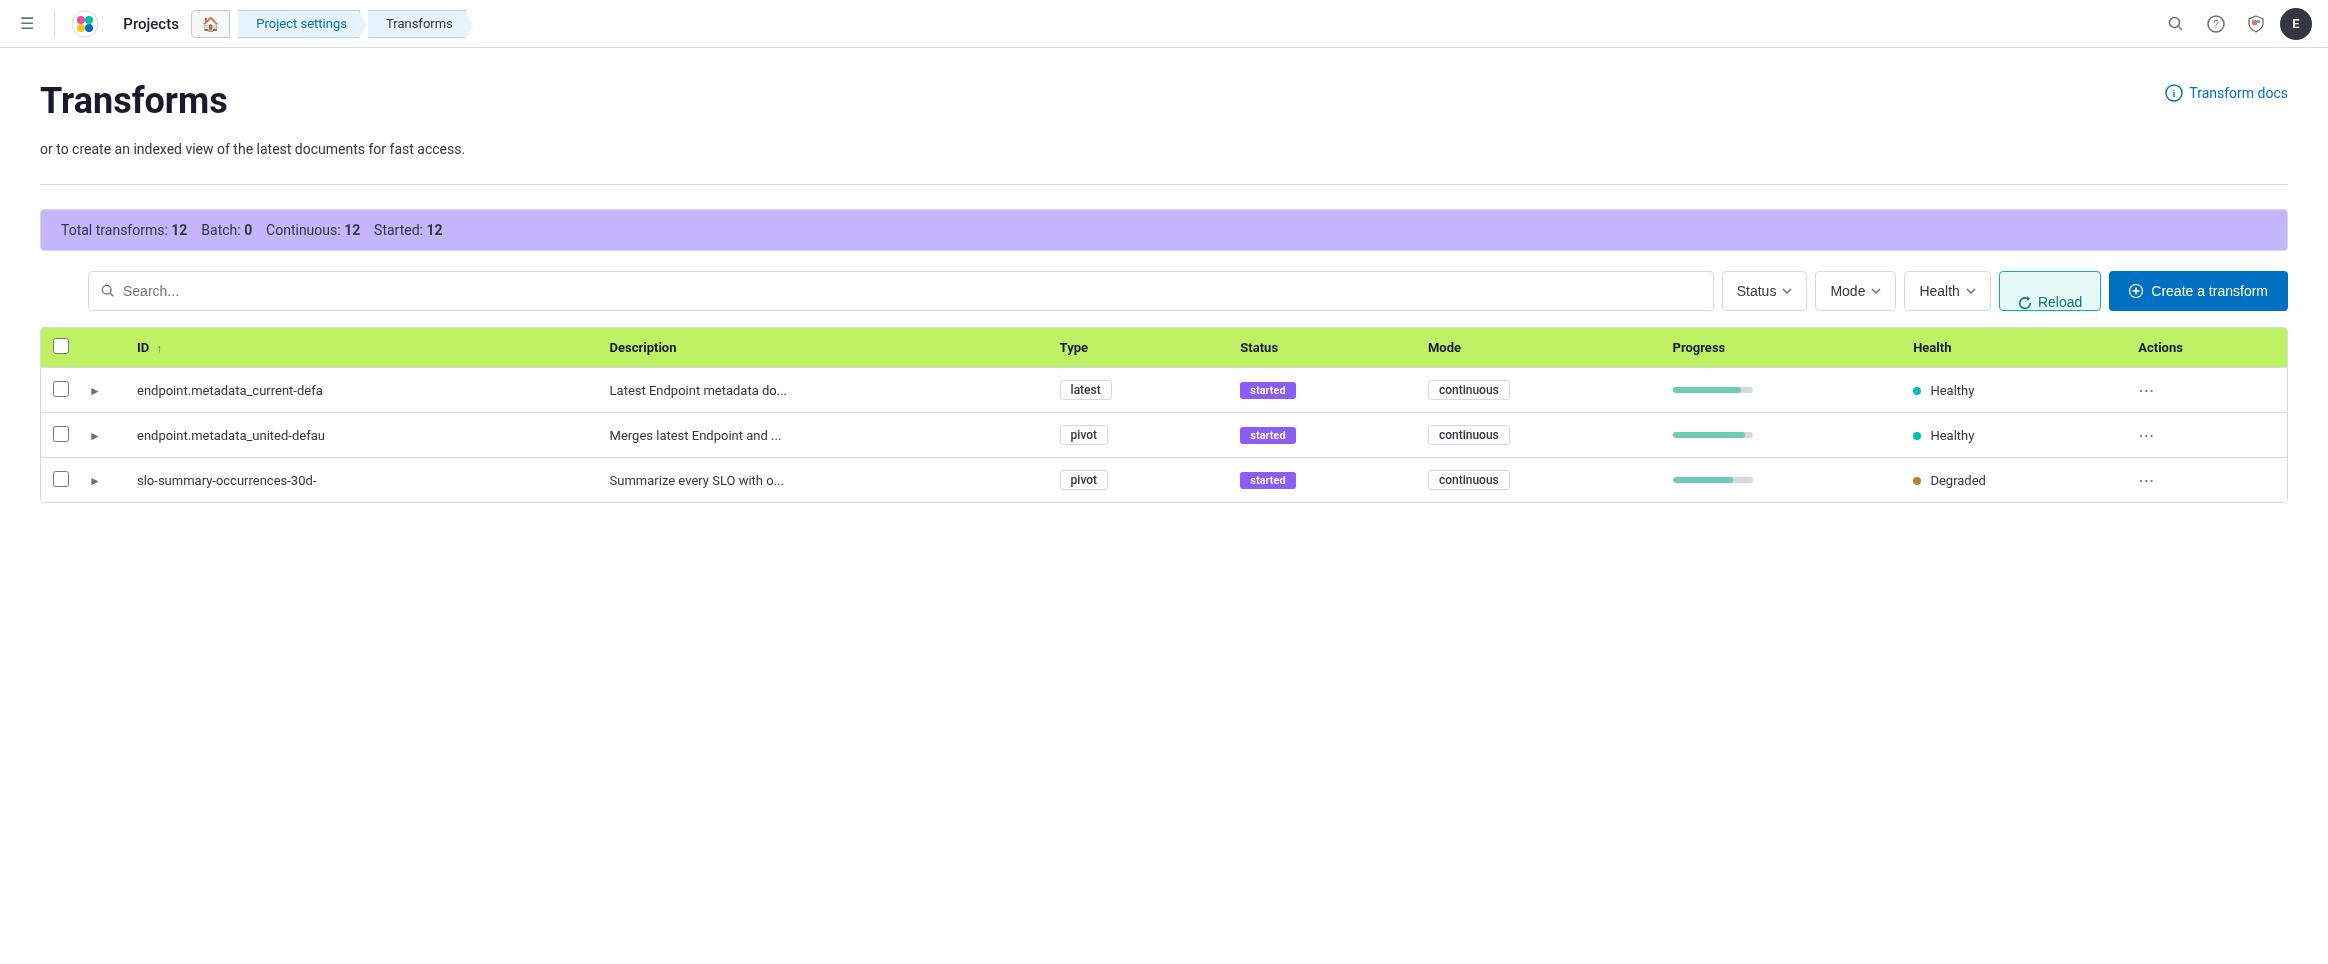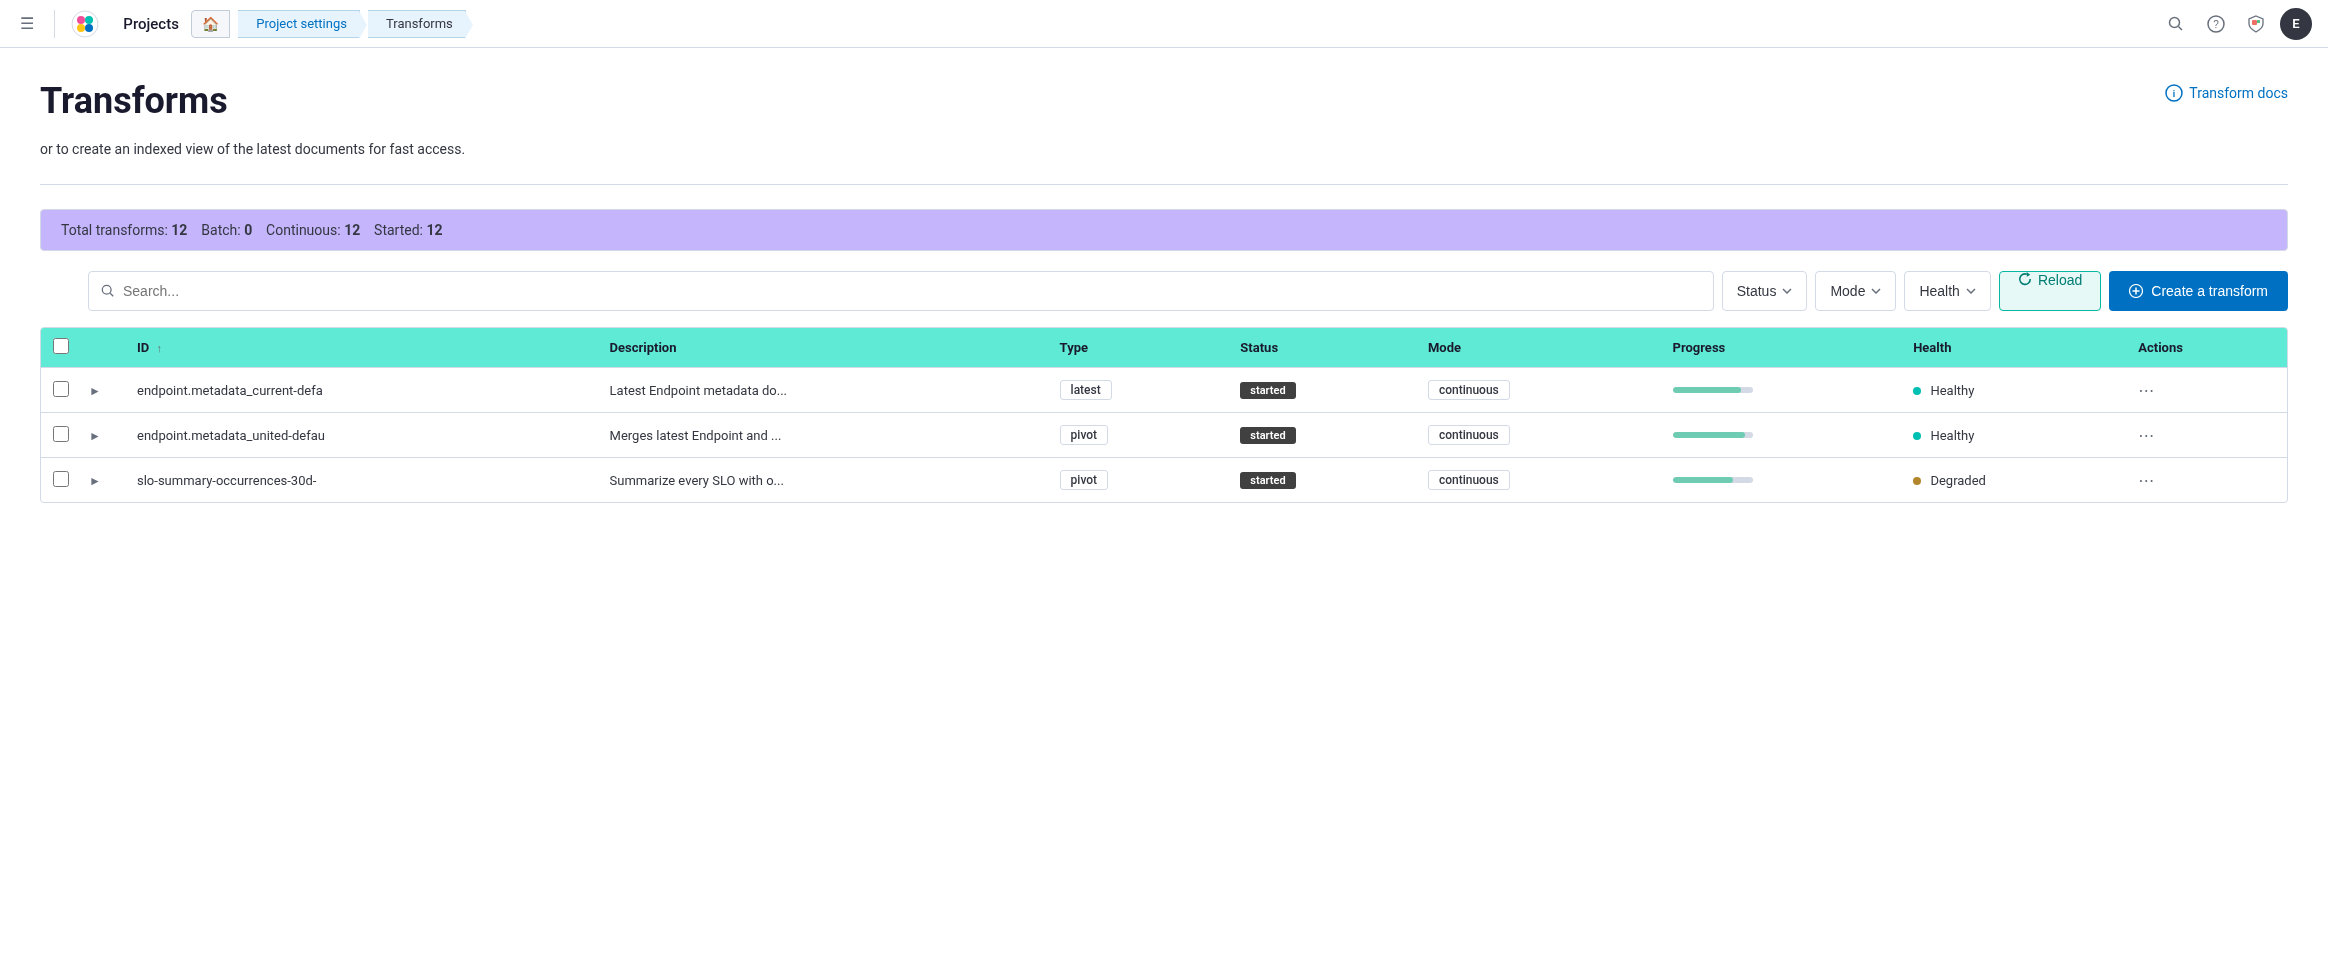--- a/index.html
+++ b/index.html
@@ -162,21 +162,21 @@
       padding: 0 14px;
       border: 1px solid #d3dae6;
       border-radius: 4px;
       background: #fff;
       cursor: pointer;
       font-size: 14px;
       color: #343741;
     }
     .reload-btn {
       display: flex;
-      align-items: flex-start;
+      align-items: flex-end;
       gap: 6px;
       height: 40px;
       padding: 0 18px;
       border: 1px solid #06b8a2;
       border-radius: 4px;
       background: #e6f9f7;
       cursor: pointer;
       font-size: 14px;
       color: #017d73;
       font-weight: 500;
@@ -200,21 +200,21 @@
     .table-container {
       border: 1px solid #d3dae6;
       border-radius: 4px;
       overflow: hidden;
     }
     table {
       width: 100%;
       border-collapse: collapse;
     }
     thead tr {
-      background: #5eead4;
+      background: #bef264;
       border-bottom: 1px solid #d3dae6;
     }
     thead th {
       padding: 10px 16px;
       text-align: left;
       font-size: 13px;
       font-weight: 700;
       color: #1a1a2e;
       white-space: nowrap;
     }
@@ -240,21 +240,21 @@
       display: inline-flex;
       align-items: center;
       justify-content: center;
       padding: 2px 10px;
       border-radius: 3px;
       font-size: 11px;
       font-weight: 600;
       text-transform: lowercase;
     }
     .badge-started {
-      background: #404040;
+      background: #8b5cf6;
       color: #fff;
     }
     .badge-outline {
       background: #fff;
       border: 1px solid #d3dae6;
       color: #343741;
       font-weight: 500;
       font-size: 12px;
     }
 

